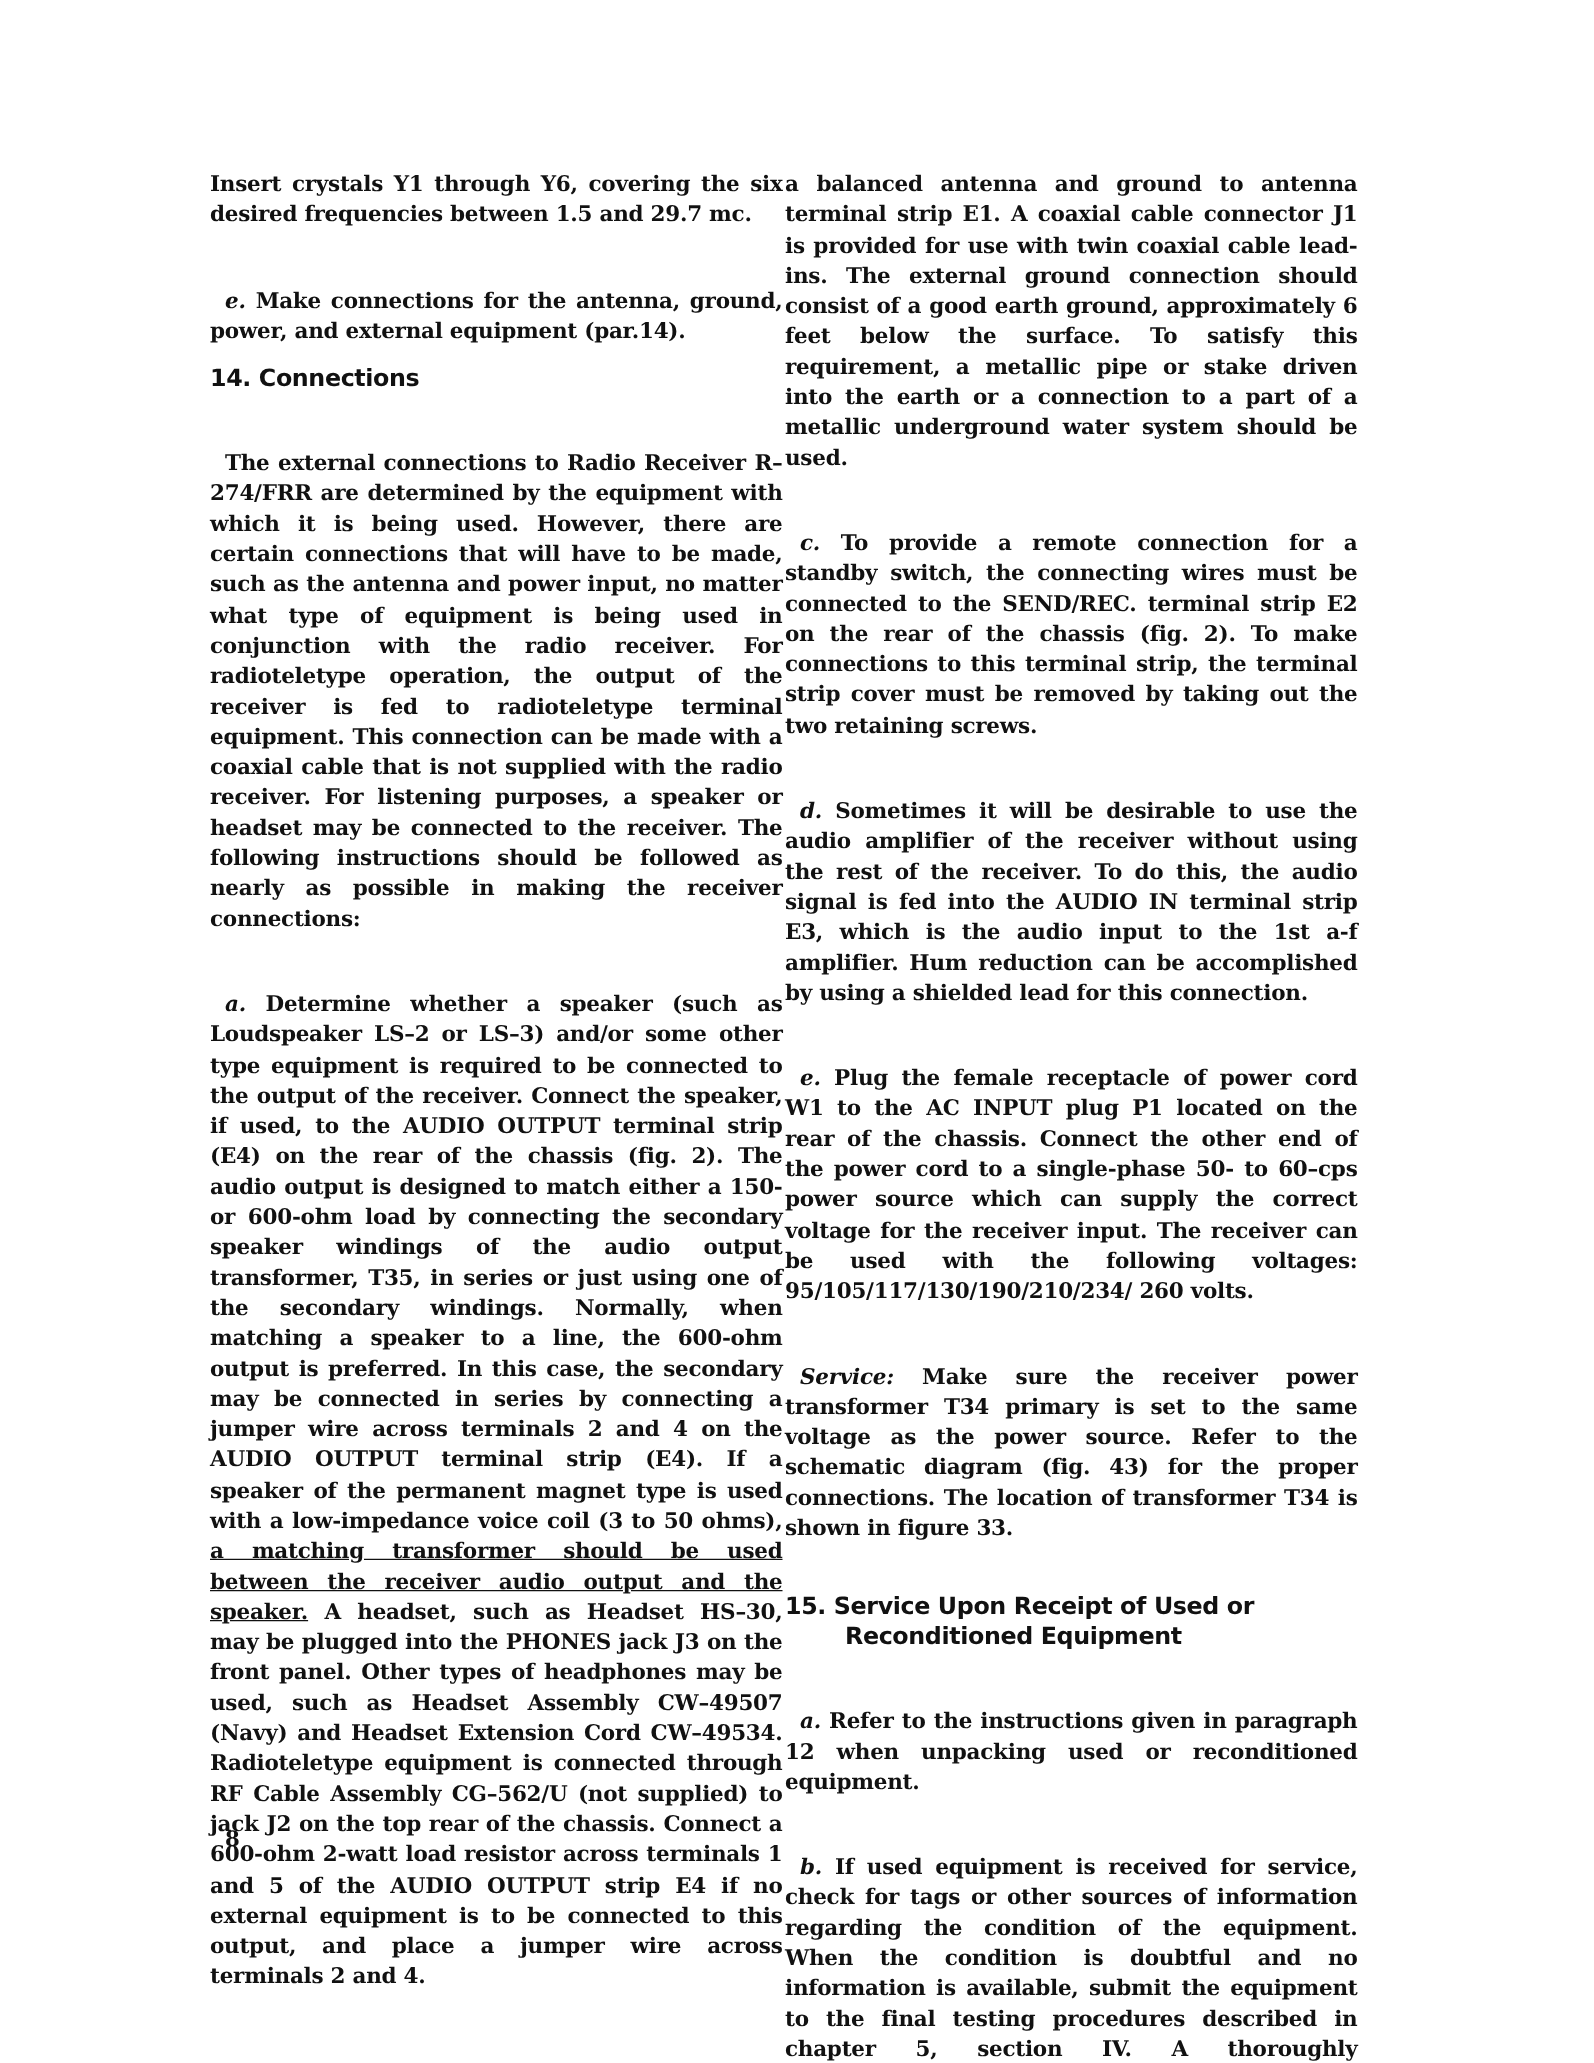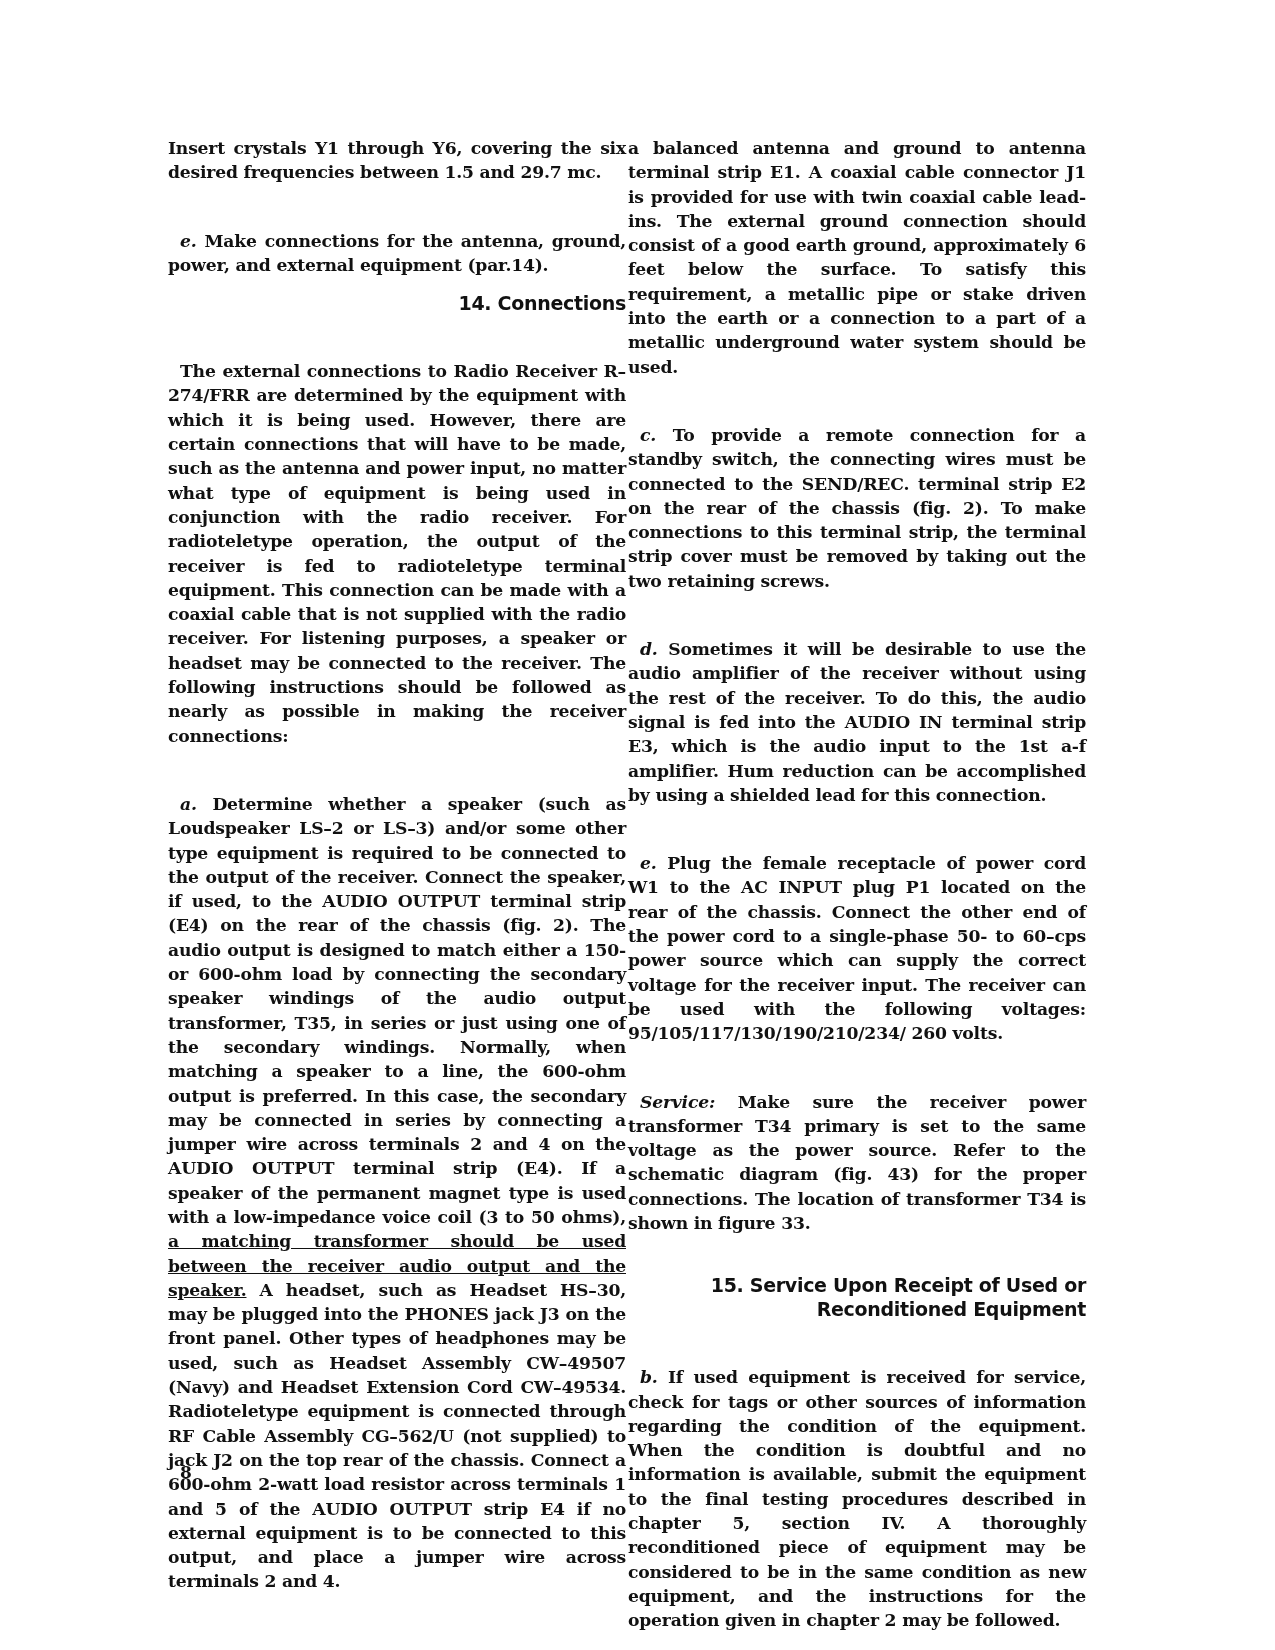--- a/index.html
+++ b/index.html
@@ -7,21 +7,21 @@
          font-family: "DejaVu Serif", "Liberation Serif", serif; color: #111; }
   .col { position: absolute; top: 136px; width: 458px; font-size: 17.2px; line-height: 24.3px;
          font-weight: bold; letter-spacing: -0.2px; }
   .col.left { left: 168px; }
   .col.right { left: 628px; }
   .col p { margin: 0 0 6px 0; text-align: justify; text-indent: 0; }
   .col p.ind { text-indent: 12px; margin-top: 44px; }
   .col p.first { text-indent: 0; }
   .col .lbl { font-style: italic; }
   h2 { font-family: "DejaVu Sans", "Liberation Sans", sans-serif; font-weight: bold;
-       font-size: 19px; margin: 14px 0 6px 0; letter-spacing: -0.3px; line-height: 24px; text-align: right; }
+       font-size: 19px; margin: 14px 0 6px 0; letter-spacing: -0.3px; line-height: 24px; }
   h2.wrap { padding-left: 48px; text-indent: -48px; margin-top: 38px; }
   .uline { text-decoration: underline; }
   .pagenum { position: absolute; left: 180px; top: 1462px; font-weight: bold; font-size: 17px;
              font-family: "DejaVu Serif", "Liberation Serif", serif; }
 </style>
 </head>
 <body>
 
 <div class="col left">
   <p class="first">Insert crystals Y1 through Y6, covering the six desired frequencies between 1.5 and 29.7 mc.</p>
@@ -31,16 +31,17 @@
   <p class="ind"><span class="lbl">a.</span> <span>Determine whether a speaker (such as Loudspeaker LS–2 or LS–3) and/or some other type equipment is required to be connected to the output of the receiver. Connect the speaker, if used, to the AUDIO OUTPUT terminal strip (E4) on the rear of the chassis (fig. 2). The audio output is designed to match either a 150- or 600-ohm load by connecting the secondary speaker windings of the audio output transformer, T35, in series or just using one of the secondary windings. Normally, when matching a speaker to a line, the 600-ohm output is preferred. In this case, the secondary may be connected in series by connecting a jumper wire across terminals 2 and 4 on the AUDIO OUTPUT terminal strip (E4). If a speaker of the permanent magnet type is used with a low-impedance voice coil (3 to 50 ohms),</span> <span class="uline">a matching transformer should be used between the receiver audio output and the speaker.</span> <span>A headset, such as Headset HS–30, may be plugged into the PHONES jack J3 on the front panel. Other types of headphones may be used, such as Headset Assembly CW–49507 (Navy) and Headset Extension Cord CW–49534. Radioteletype equipment is connected through RF Cable Assembly CG–562/U (not supplied) to jack J2 on the top rear of the chassis. Connect a 600-ohm 2-watt load resistor across terminals 1 and 5 of the AUDIO OUTPUT strip E4 if no external equipment is to be connected to this output, and place a jumper wire across terminals 2 and 4.</span></p>
 </div>
 
 <div class="col right">
   <p class="first">a balanced antenna and ground to antenna terminal strip E1. A coaxial cable connector J1 is provided for use with twin coaxial cable lead-ins. The external ground connection should consist of a good earth ground, approximately 6 feet below the surface. To satisfy this requirement, a metallic pipe or stake driven into the earth or a connection to a part of a metallic underground water system should be used.</p>
   <p class="ind"><span class="lbl">c.</span> <span>To provide a remote connection for a standby switch, the connecting wires must be connected to the SEND/REC. terminal strip E2 on the rear of the chassis (fig. 2). To make connections to this terminal strip, the terminal strip cover must be removed by taking out the two retaining screws.</span></p>
   <p class="ind"><span class="lbl">d.</span> <span>Sometimes it will be desirable to use the audio amplifier of the receiver without using the rest of the receiver. To do this, the audio signal is fed into the AUDIO IN terminal strip E3, which is the audio input to the 1st a-f amplifier. Hum reduction can be accomplished by using a shielded lead for this connection.</span></p>
   <p class="ind"><span class="lbl">e.</span> <span>Plug the female receptacle of power cord W1 to the AC INPUT plug P1 located on the rear of the chassis. Connect the other end of the power cord to a single-phase 50- to 60–cps power source which can supply the correct voltage for the receiver input. The receiver can be used with the following voltages: 95/105/117/130/190/210/234/ 260 volts.</span></p>
   <p class="ind"><span class="lbl">Service:</span> <span>Make sure the receiver power transformer T34 primary is set to the same voltage as the power source. Refer to the schematic diagram (fig. 43) for the proper connections. The location of transformer T34 is shown in figure 33.</span></p>
   <h2 class="wrap">15. Service Upon Receipt of Used or Reconditioned Equipment</h2>
+  <p class="ind"><span class="lbl">a.</span> <span>Refer to the instructions given in paragraph 12 when unpacking used or reconditioned equipment.</span></p>
   <p class="ind"><span class="lbl">b.</span> <span>If used equipment is received for service, check for tags or other sources of information regarding the condition of the equipment. When the condition is doubtful and no information is available, submit the equipment to the final testing procedures described in chapter 5, section IV. A thoroughly reconditioned piece of equipment may be considered to be in the same condition as new equipment, and the instructions for the operation given in chapter 2 may be followed.</span></p>
 </div>
 
 <div class="pagenum">8</div>
 
 </body></html>

